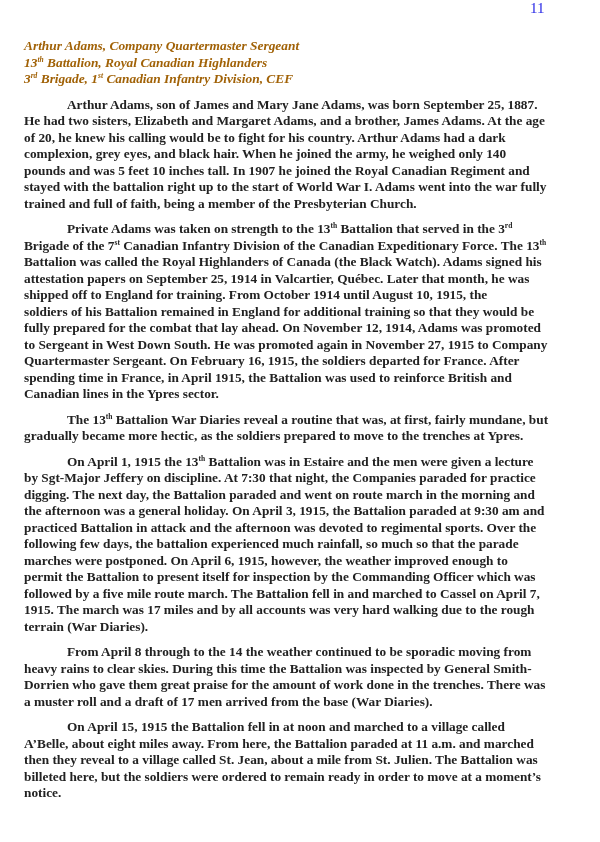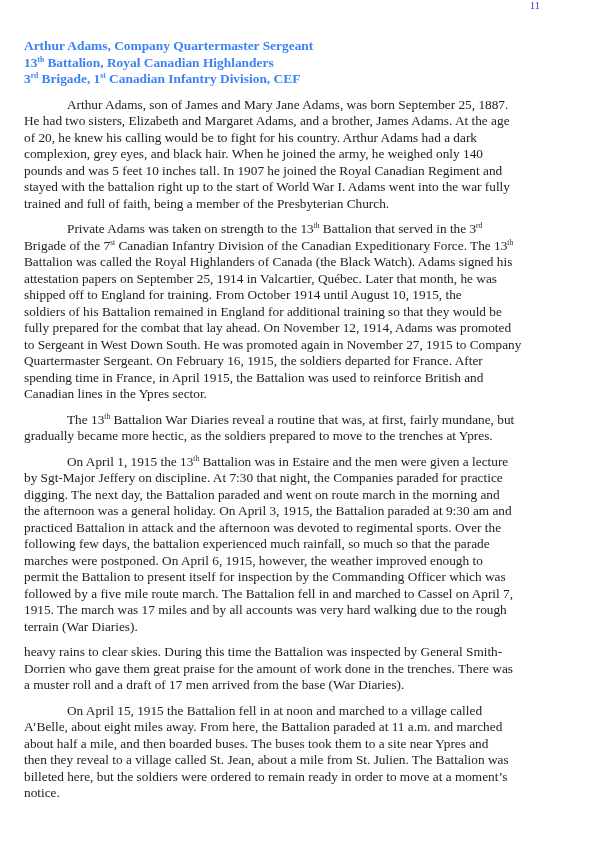--- a/index.html
+++ b/index.html
@@ -1,29 +1,29 @@
 <!DOCTYPE html>
 <html><head>
 <meta charset="utf-8">
 <style>
   html, body { margin: 0; padding: 0; background: #ffffff; }
   body { width: 600px; height: 842px; position: relative; overflow: hidden; }
   .page-number {
     position: absolute; top: 0px; left: 530px;
     font-family: "Liberation Serif", "DejaVu Serif", serif;
-    font-size: 10px; color: #2a2ae6;
+    font-size: 15px; color: #2a2ae6;
   }
   .doc {
     position: absolute; left: 24px; top: 38px; width: 560px;
     font-family: "Liberation Serif", "DejaVu Serif", serif;
     color: #222222;
   }
-  .heading { font-weight: bold; font-size: 13.4px; line-height: 16.5px; color: #3b82f6; }
+  .heading { font-weight: bold; font-size: 13.4px; line-height: 16.5px; color: #a16207; font-style: italic; }
   .heading sup { font-size: 7.5px; line-height: 0; }
-  .para { font-size: 13.3px; line-height: 16.5px; margin: 0; }
+  .para { font-size: 13.3px; line-height: 16.5px; margin: 0; font-weight: bold; }
   .para .ln { display: block; white-space: nowrap; }
   .para .ln.first { text-indent: 43px; }
   .para sup { font-size: 7.5px; line-height: 0; }
   .gap { height: 9px; }
 </style>
 </head>
 <body>
 
 <div class="page-number">11</div>
 
@@ -82,29 +82,29 @@
     <span class="ln">marches were postponed. On April 6, 1915, however, the weather improved enough to</span>
     <span class="ln">permit the Battalion to present itself for inspection by the Commanding Officer which was</span>
     <span class="ln">followed by a five mile route march.  The Battalion fell in and marched to Cassel on April 7,</span>
     <span class="ln">1915.  The march was 17 miles and by all accounts was very hard walking due to the rough</span>
     <span class="ln">terrain (War Diaries).</span>
   </p>
 
   <div class="gap"></div>
 
   <p class="para">
+    <span class="ln first">From April 8 through to the 14 the weather continued to be sporadic moving from</span>
     <span class="ln">heavy rains to clear skies. During this time the Battalion was inspected by General Smith-</span>
     <span class="ln">Dorrien who gave them great praise for the amount of work done in the trenches. There was</span>
     <span class="ln">a muster roll and a draft of 17 men arrived from the base (War Diaries).</span>
   </p>
 
   <div class="gap"></div>
 
   <p class="para">
     <span class="ln first">On April 15, 1915 the Battalion fell in at noon and marched to a village called</span>
     <span class="ln">A’Belle, about eight miles away.  From here, the Battalion paraded at 11 a.m. and marched</span>
-    <span class="ln">about half a mile, and then boarded buses.  The buses took them to a site near Ypres and</span>
     <span class="ln">then they reveal to a village called St. Jean, about a mile from St. Julien. The Battalion was</span>
     <span class="ln">billeted here, but the soldiers were ordered to remain ready in order to move at a moment’s</span>
     <span class="ln">notice.</span>
   </p>
 
 </div>
 
 </body></html>

